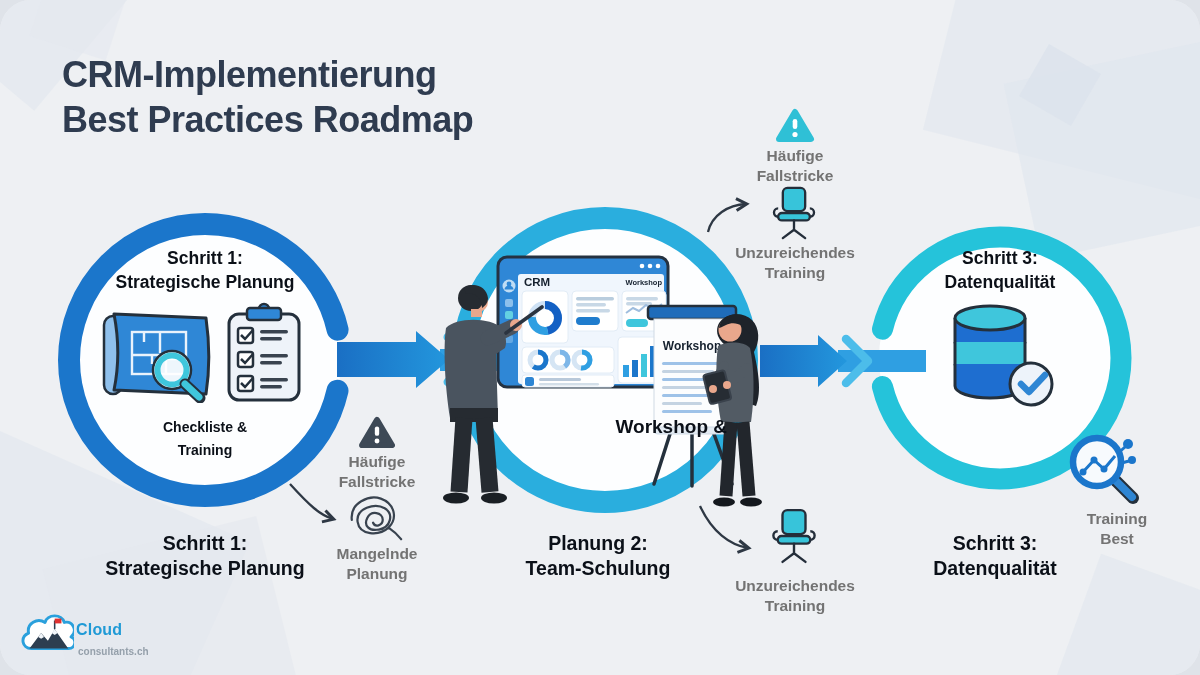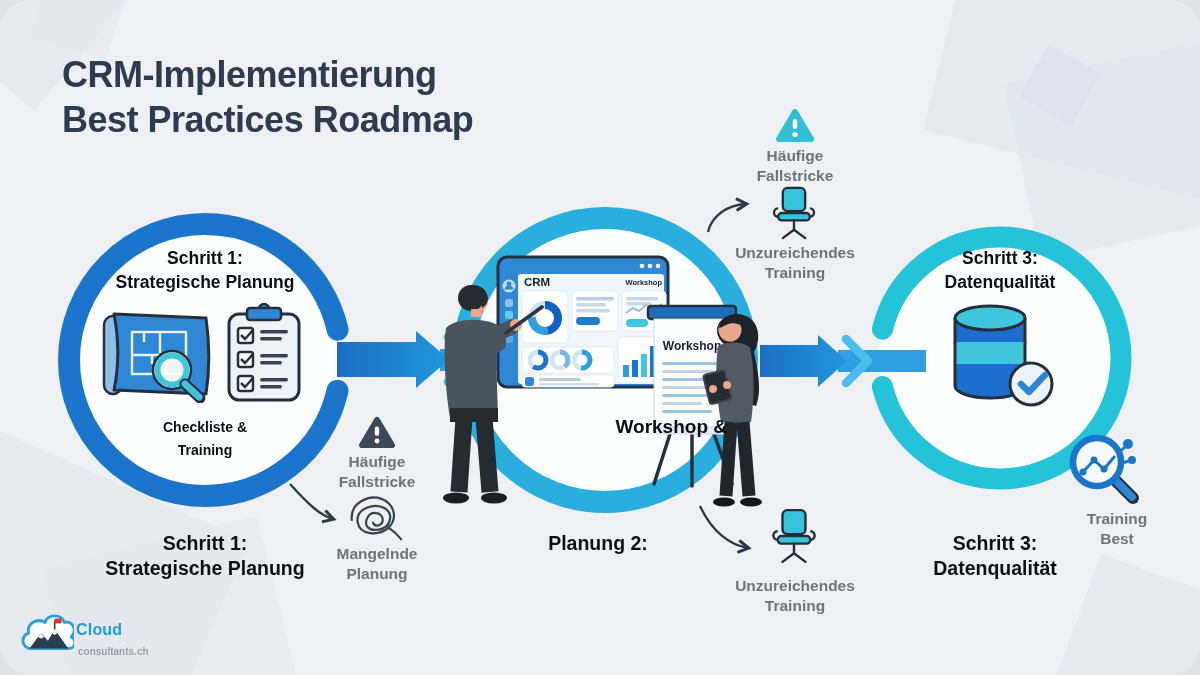--- a/index.html
+++ b/index.html
@@ -296,20 +296,21 @@
     <span>Training</span>
     <span>Best</span>
   </div>
 
   <div class="two-line step-label" style="left:75px;top:531px;width:260px;">
     <span>Schritt 1:</span>
     <span>Strategische Planung</span>
   </div>
   <div class="two-line step-label" style="left:468px;top:531px;width:260px;">
     <span>Planung 2:</span>
+    <span>Team-Schulung</span>
   </div>
   <div class="two-line step-label" style="left:865px;top:531px;width:260px;">
     <span>Schritt 3:</span>
     <span>Datenqualität</span>
   </div>
 
   <svg class="abs" style="left:16px;top:606px" width="58" height="58" viewBox="0 0 60 60">
     <path d="M16,44 C6,44 4,32 13,28 C11,18 22,12 30,17 C33,8 47,8 50,17 C59,15 64,26 57,32 C63,34 62,44 54,44 Z" fill="#ffffff" stroke="#2aa0dc" stroke-width="3" stroke-linejoin="round"></path>
     <path d="M14,44 L26,28 L33,36 L40,24 L54,44 Z" fill="#2d3e50"></path>
     <path d="M26,28 L29,32 L26,34 L23,32 Z" fill="#f2f6fa"></path>

